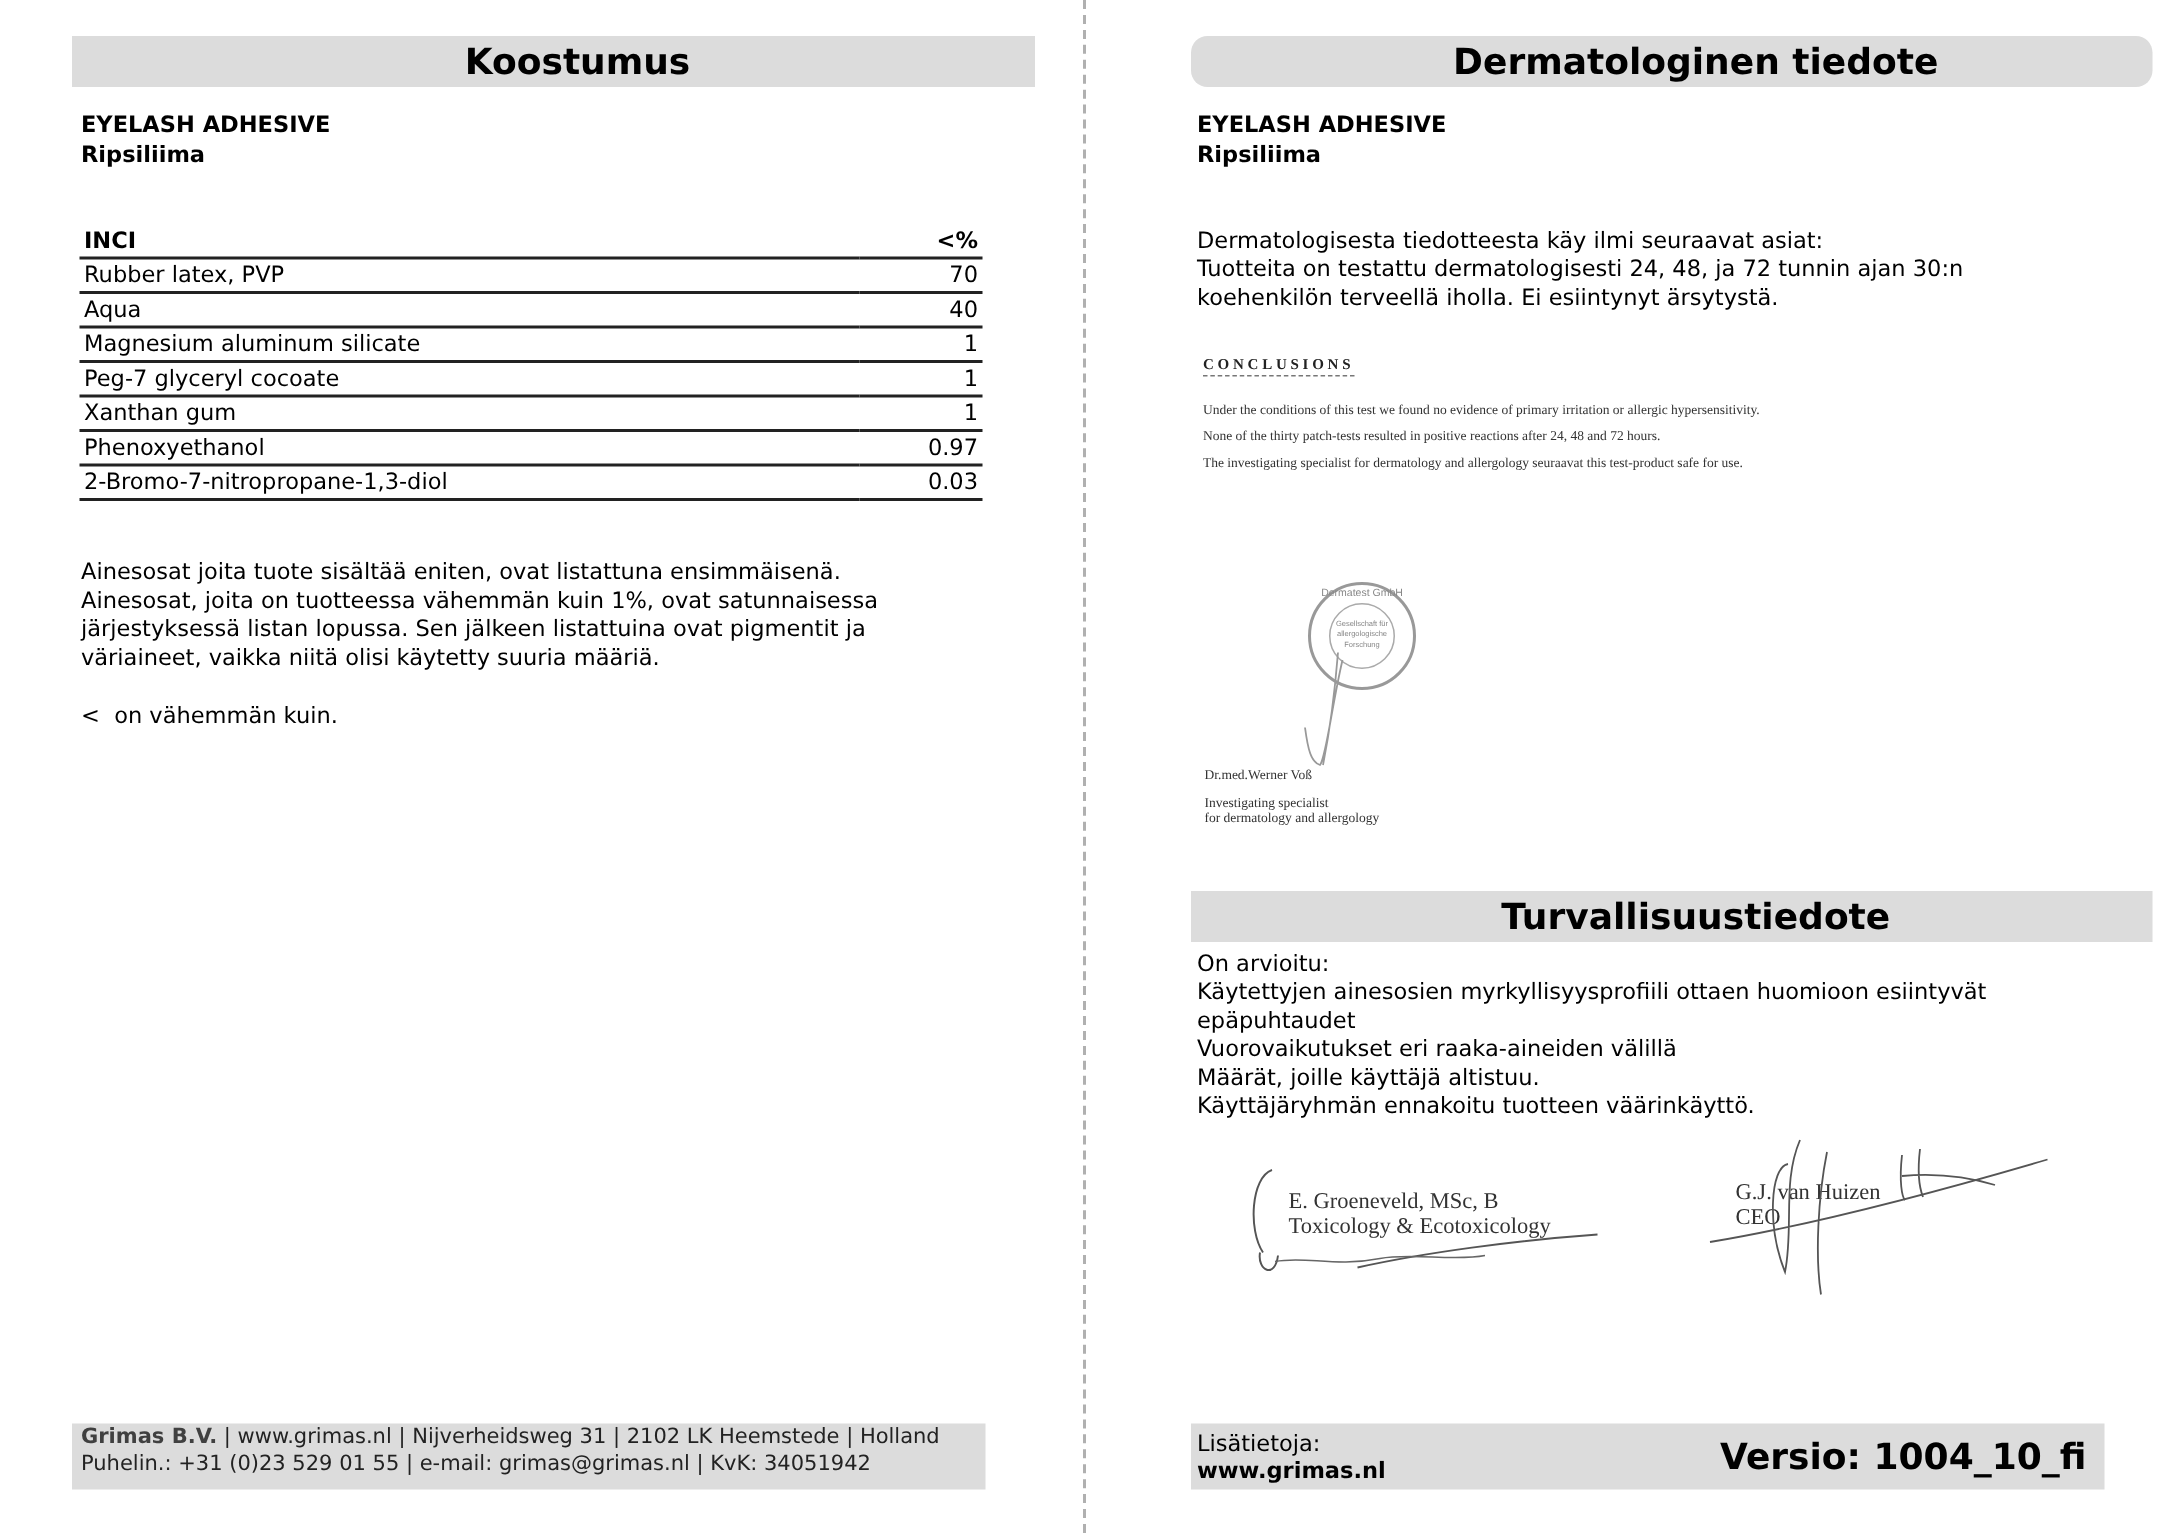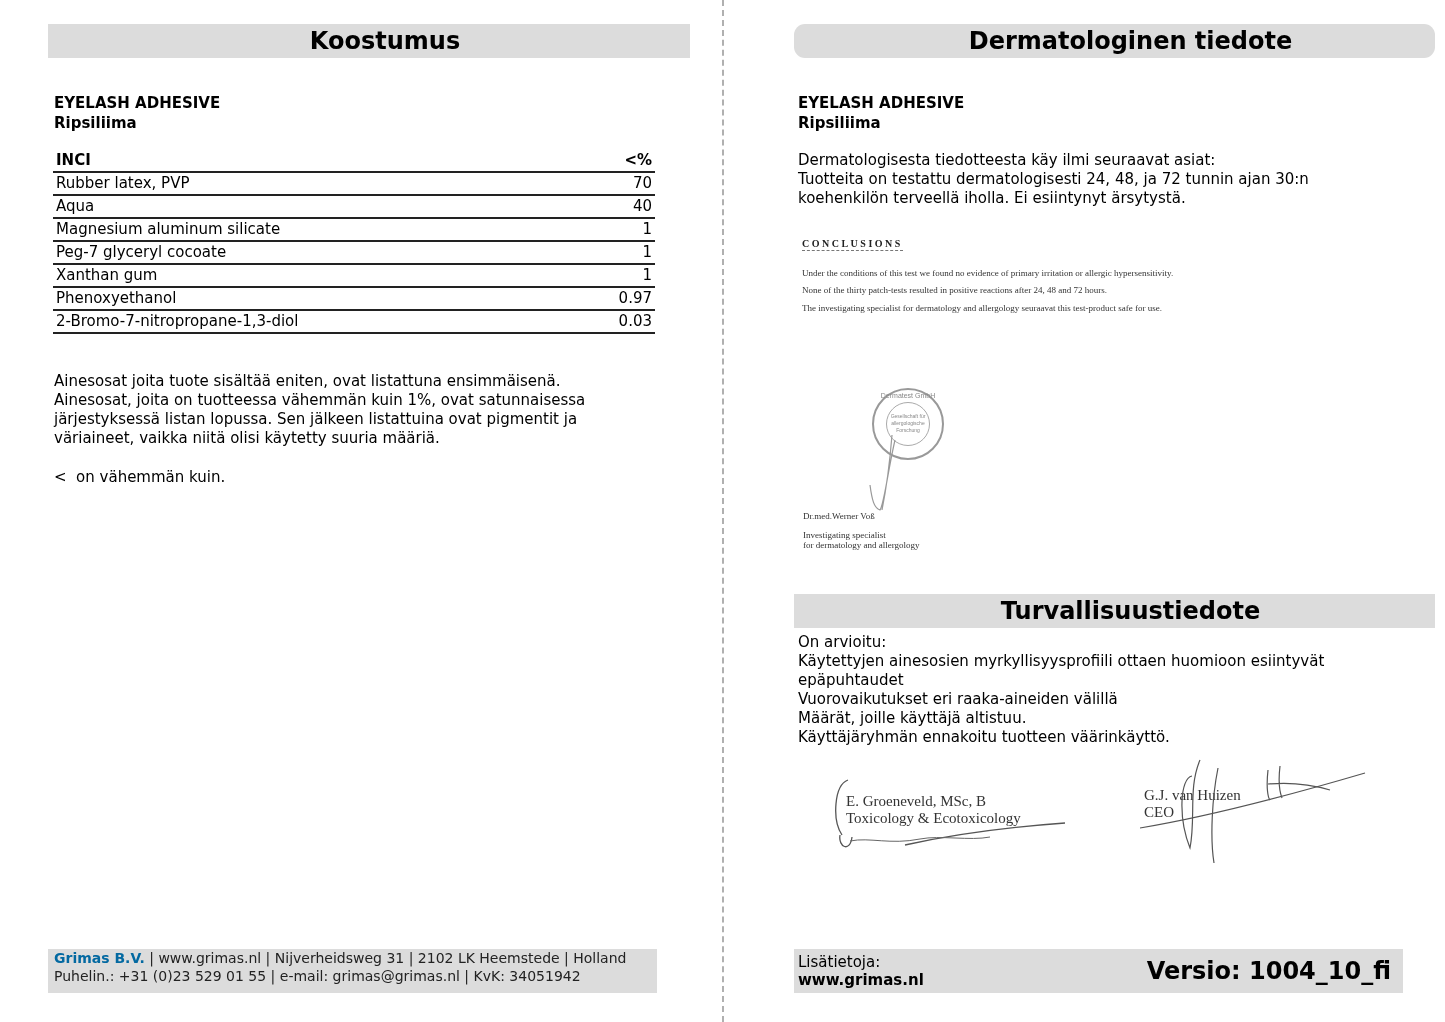--- a/index.html
+++ b/index.html
@@ -6,50 +6,50 @@
   body { width:1445px; height:1022px; position:relative; overflow:hidden;
          font-family:"DejaVu Sans", sans-serif; color:#000; }
   .page { position:absolute; top:0; height:1022px; }
   .left { left:48px; width:610px; }
   .right { left:794px; width:609px; }
   .divider { position:absolute; left:722px; top:0; width:0; height:1022px;
              border-left:2px dashed #b0b0b0; }
   .band { position:absolute; left:0; width:100%; background:#dcdcdc;padding-left:32px; }
   .title-band { height:34px; display:flex; align-items:center; justify-content:center;
                 font-weight:bold; font-size:24px; }
-  .product { position:absolute; left:6px; font-weight:bold; font-size:15px; line-height:20px;margin-top:20px; }
+  .product { position:absolute; left:6px; font-weight:bold; font-size:15px; line-height:20px; }
   .body-text { position:absolute; left:6px; font-size:15px; line-height:19px; white-space:pre-wrap; }
 
   table.inci { position:absolute; left:5px; top:150px; width:602px; border-collapse:collapse;
                font-size:15px; }
   table.inci th, table.inci td { padding:0 3px; height:21px; line-height:21px;
                border-bottom:2px solid #222; }
   table.inci th { font-weight:bold; text-align:left; }
   table.inci th.pct, table.inci td.pct { text-align:right; }
 
   .footer { position:absolute; top:949px; height:44px; background:#dcdcdc; }
   .footer-left { font-size:14px; line-height:18px; padding:0 6px; box-sizing:border-box; color:#222; }
-  .footer-left b { color:#0369a1; }
+  .footer-left b { color:#404040; }
   .footer-right { display:flex; align-items:center; justify-content:space-between;
                   padding:0 12px 0 4px; box-sizing:border-box; }
   .more-info { font-size:15px; line-height:18px; }
   .more-info .url { font-weight:bold; }
   .version { font-weight:bold; font-size:24px; }
 
   .scan { position:absolute; font-family:"Liberation Serif", serif; color:#333; }
   .scan .conclusions-title { font-size:10px; letter-spacing:2.5px; font-weight:bold;
         border-bottom:1px dashed #777; display:inline-block; padding-bottom:1px; color:#222;font-family:Liberation Serif, serif; }
   .scan p { margin:0; font-size:9px; line-height:10px; }
   .stamp { position:absolute; left:872px; top:388px; width:72px; height:72px; border-radius:50%;
            border:2px solid #999; box-sizing:border-box; color:#888; font-family:"Liberation Sans", sans-serif; }
   .stamp .inner { position:absolute; left:12px; top:12px; width:44px; height:44px; border-radius:50%;
            border:1px solid #aaa; font-size:5px; text-align:center; line-height:7px; padding-top:10px; box-sizing:border-box; }
   .stamp .ring { position:absolute; top:2px; width:100%; text-align:center; font-size:7px; }
   .doc-sig { position:absolute; font-family:"Liberation Serif", serif; font-size:9px; line-height:10px; color:#333; }
-  .sig-block { position:absolute; font-family:"Liberation Serif", serif; font-size:15px; line-height:17px; color:#333; }
+  .sig-block { position:absolute; font-family:"Liberation Serif", serif; font-size:15px; line-height:17px; color:#333;margin-left:13px; }
   svg.sig { position:absolute; overflow:visible; }
 </style>
 </head>
 <body>
 
 <div class="divider"></div>
 
 <div class="page left">
   <div class="band title-band" style="top:24px;">
     <span>Koostumus</span>

